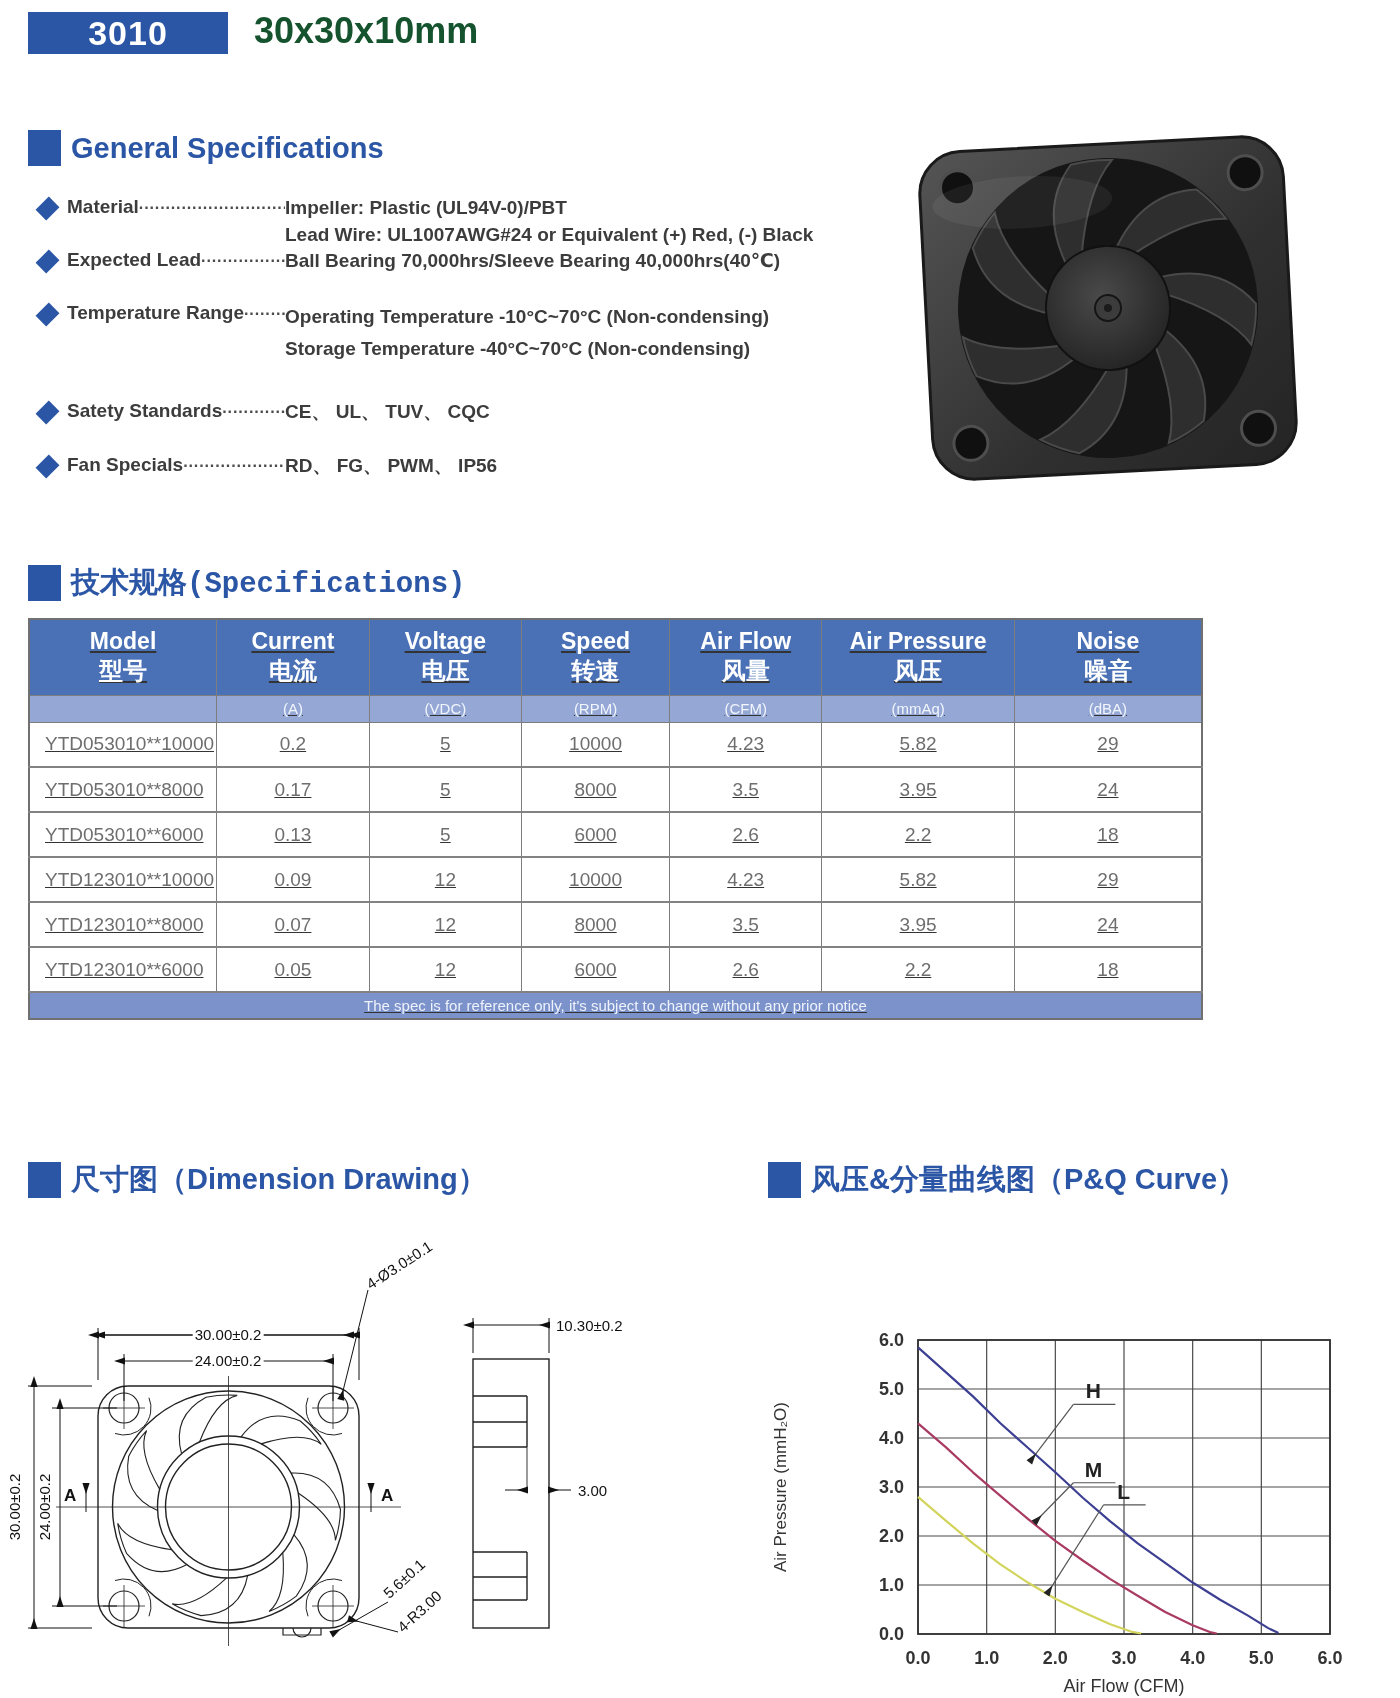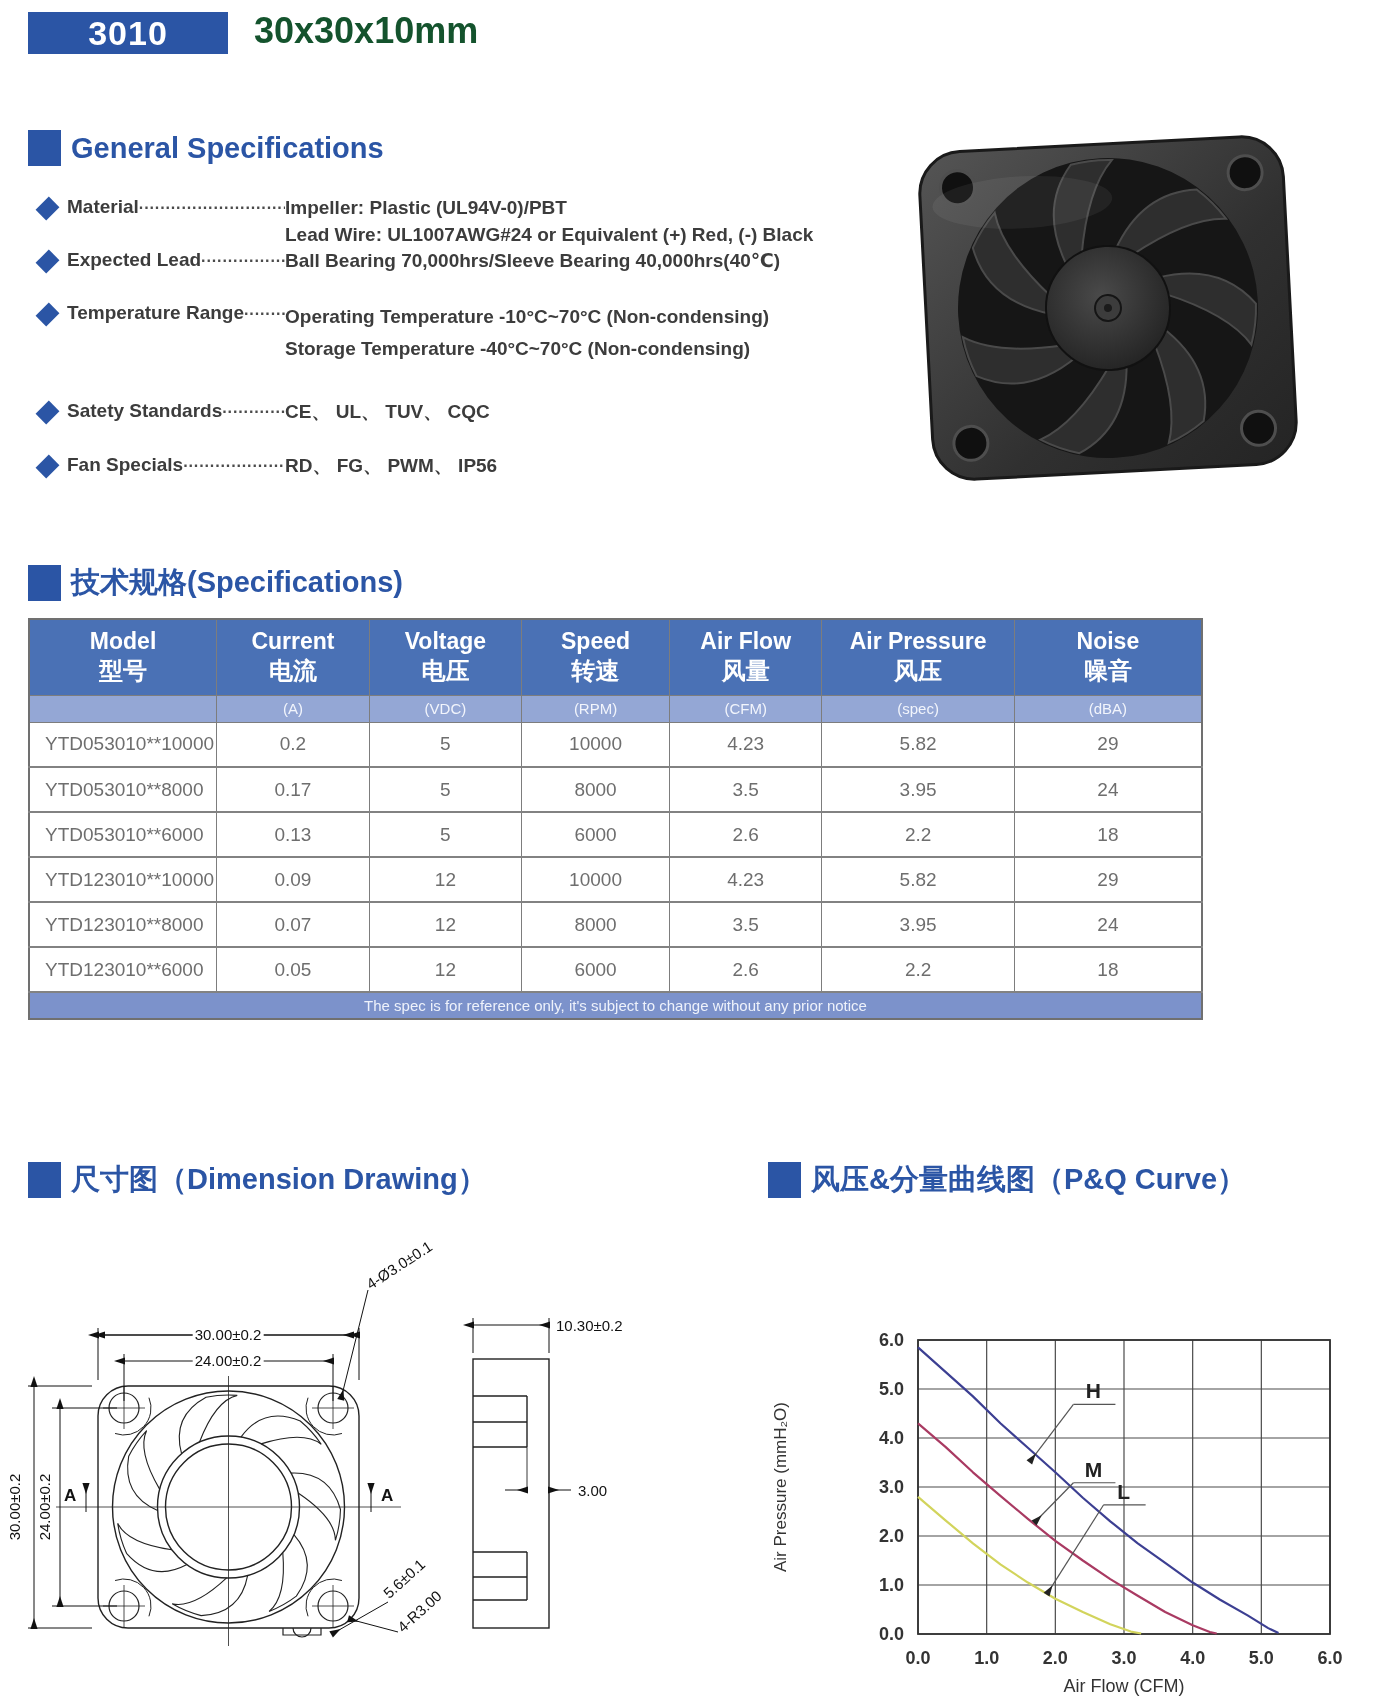--- a/index.html
+++ b/index.html
@@ -35,21 +35,21 @@
   .spec-dots{flex:1;overflow:hidden;white-space:nowrap;font-size:16px;font-weight:bold;color:#4a4a4a;padding-top:3px;}
   .spec-value{flex:1;font-size:19px;font-weight:bold;color:#3c3c3c;line-height:1.3;}
   .spec-value div{margin-bottom:2px;}
 
   
   .fan-photo{position:absolute;left:908px;top:138px;transform:rotate(-3deg);}
 
   
   table.spec{
     position:absolute;left:28px;top:618px;width:1175px;border-collapse:collapse;
-    border:2px solid #707070;table-layout:fixed;
+    border:2px solid #707070;table-layout:fixed;text-decoration:underline;
   }
   table.spec th,table.spec td{border:1px solid #7d7d7d;text-align:center;padding:0;}
   tr.hd{background:#4a71b5;color:#fff;height:76px;}
   tr.hd .en{font-size:23px;font-weight:bold;line-height:1.2;}
   tr.hd .cn{font-size:24px;font-weight:bold;line-height:1.25;}
   tr.units{background:#94a7d5;color:#f2f5fc;height:27px;font-size:15px;}
   tr.data{height:45px;color:#6e6e6e;font-size:19px;background:#fff;border-bottom:2px solid #828282;}
   tr.data td:first-child{text-align:left;padding-left:15px;}
   tr.note-row{background:#7c92cb;color:#eef2fb;height:27px;font-size:15px;}
 
@@ -165,21 +165,21 @@
     <g stroke="#4e4e4e" stroke-width="3" fill="#101010">
       <circle cx="56" cy="42" r="17"></circle>
         <circle cx="344" cy="42" r="17"></circle>
       <circle cx="56" cy="298" r="17"></circle>
         <circle cx="344" cy="298" r="17"></circle>
     </g>
     <ellipse cx="120" cy="60" rx="90" ry="26" fill="#ffffff" opacity="0.06"></ellipse>
   </svg>
 </div>
 
-<div class="sec-title" style="left:28px;top:563px;">
+<div class="sec-title" style="left:28px;top:563px;font-family:Liberation Mono, monospace;">
   <div class="sec-sq"></div>
   <div class="sec-txt">技术规格(Specifications)</div>
 </div>
 
 <table class="spec">
   <colgroup>
     <col style="width:16%">
       <col style="width:13%">
       <col style="width:13%">
       <col style="width:12.6%">
@@ -217,21 +217,21 @@
           <div class="en">Noise</div>
           <div class="cn">噪音</div>
         </th>
     </tr>
     <tr class="units">
       <td></td>
       <td>(A)</td>
       <td>(VDC)</td>
       <td>(RPM)</td>
       <td>(CFM)</td>
-      <td>(spec)</td>
+      <td>(mmAq)</td>
       <td>(dBA)</td>
     </tr>
   </thead>
   <tbody id="spec-tbody">
       <tr class="data">
         <td>YTD053010**10000</td>
         <td>0.2</td>
         <td>5</td>
         <td>10000</td>
         <td>4.23</td>

